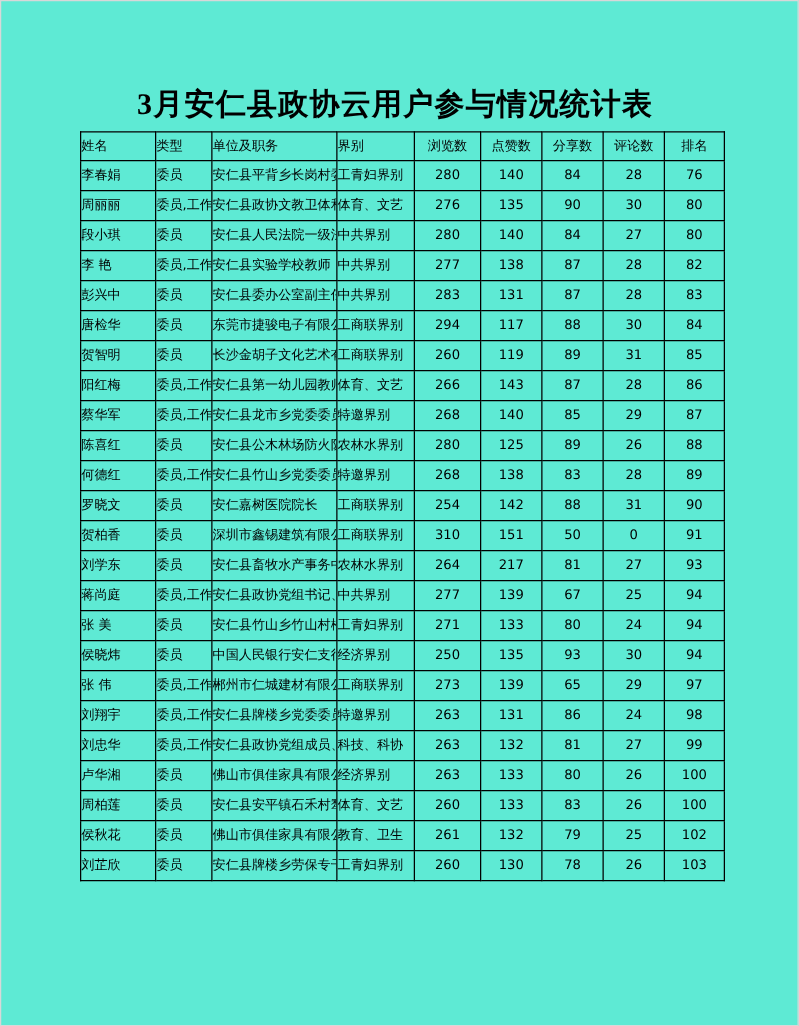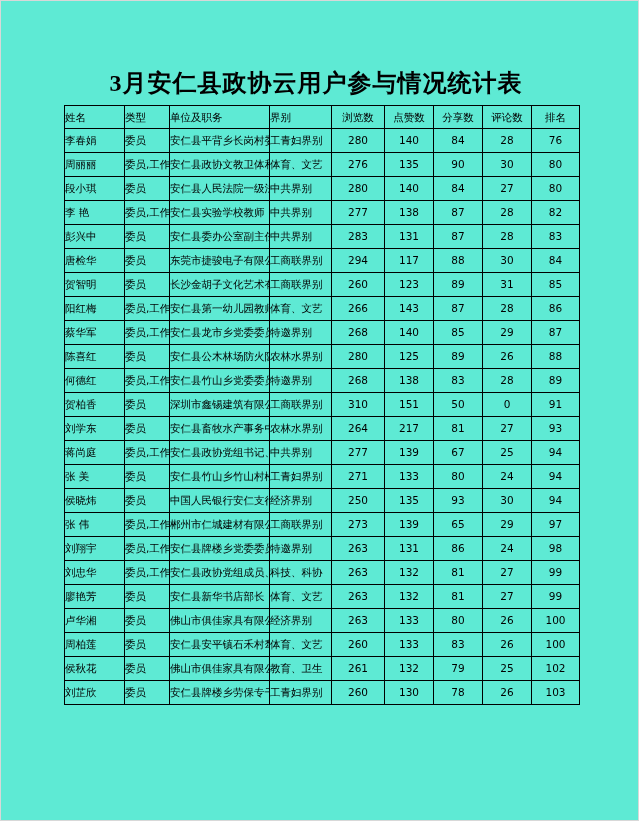--- a/index.html
+++ b/index.html
@@ -144,21 +144,21 @@
           <td class="num">88</td>
           <td class="num">30</td>
           <td class="num">84</td>
         </tr>
         <tr>
           <td class="txt">贺智明</td>
           <td class="txt">委员</td>
           <td class="txt">长沙金胡子文化艺术有</td>
           <td class="txt">工商联界别</td>
           <td class="num">260</td>
-          <td class="num">123</td>
+          <td class="num">119</td>
           <td class="num">89</td>
           <td class="num">31</td>
           <td class="num">85</td>
         </tr>
         <tr>
           <td class="txt">阳红梅</td>
           <td class="txt">委员,工作人</td>
           <td class="txt">安仁县第一幼儿园教师</td>
           <td class="txt">体育、文艺</td>
           <td class="num">266</td>
@@ -194,20 +194,31 @@
           <td class="txt">委员,工作人</td>
           <td class="txt">安仁县竹山乡党委委员</td>
           <td class="txt">特邀界别</td>
           <td class="num">268</td>
           <td class="num">138</td>
           <td class="num">83</td>
           <td class="num">28</td>
           <td class="num">89</td>
         </tr>
         <tr>
+          <td class="txt">罗晓文</td>
+          <td class="txt">委员</td>
+          <td class="txt">安仁嘉树医院院长</td>
+          <td class="txt">工商联界别</td>
+          <td class="num">254</td>
+          <td class="num">142</td>
+          <td class="num">88</td>
+          <td class="num">31</td>
+          <td class="num">90</td>
+        </tr>
+        <tr>
           <td class="txt">贺柏香</td>
           <td class="txt">委员</td>
           <td class="txt">深圳市鑫锡建筑有限公</td>
           <td class="txt">工商联界别</td>
           <td class="num">310</td>
           <td class="num">151</td>
           <td class="num">50</td>
           <td class="num">0</td>
           <td class="num">91</td>
         </tr>
@@ -282,31 +293,20 @@
           <td class="txt">委员,工作人</td>
           <td class="txt">安仁县政协党组成员、</td>
           <td class="txt">科技、科协</td>
           <td class="num">263</td>
           <td class="num">132</td>
           <td class="num">81</td>
           <td class="num">27</td>
           <td class="num">99</td>
         </tr>
         <tr>
-          <td class="txt">廖艳芳</td>
-          <td class="txt">委员</td>
-          <td class="txt">安仁县新华书店部长</td>
-          <td class="txt">体育、文艺</td>
-          <td class="num">263</td>
-          <td class="num">132</td>
-          <td class="num">81</td>
-          <td class="num">27</td>
-          <td class="num">99</td>
-        </tr>
-        <tr>
           <td class="txt">卢华湘</td>
           <td class="txt">委员</td>
           <td class="txt">佛山市俱佳家具有限公</td>
           <td class="txt">经济界别</td>
           <td class="num">263</td>
           <td class="num">133</td>
           <td class="num">80</td>
           <td class="num">26</td>
           <td class="num">100</td>
         </tr>

